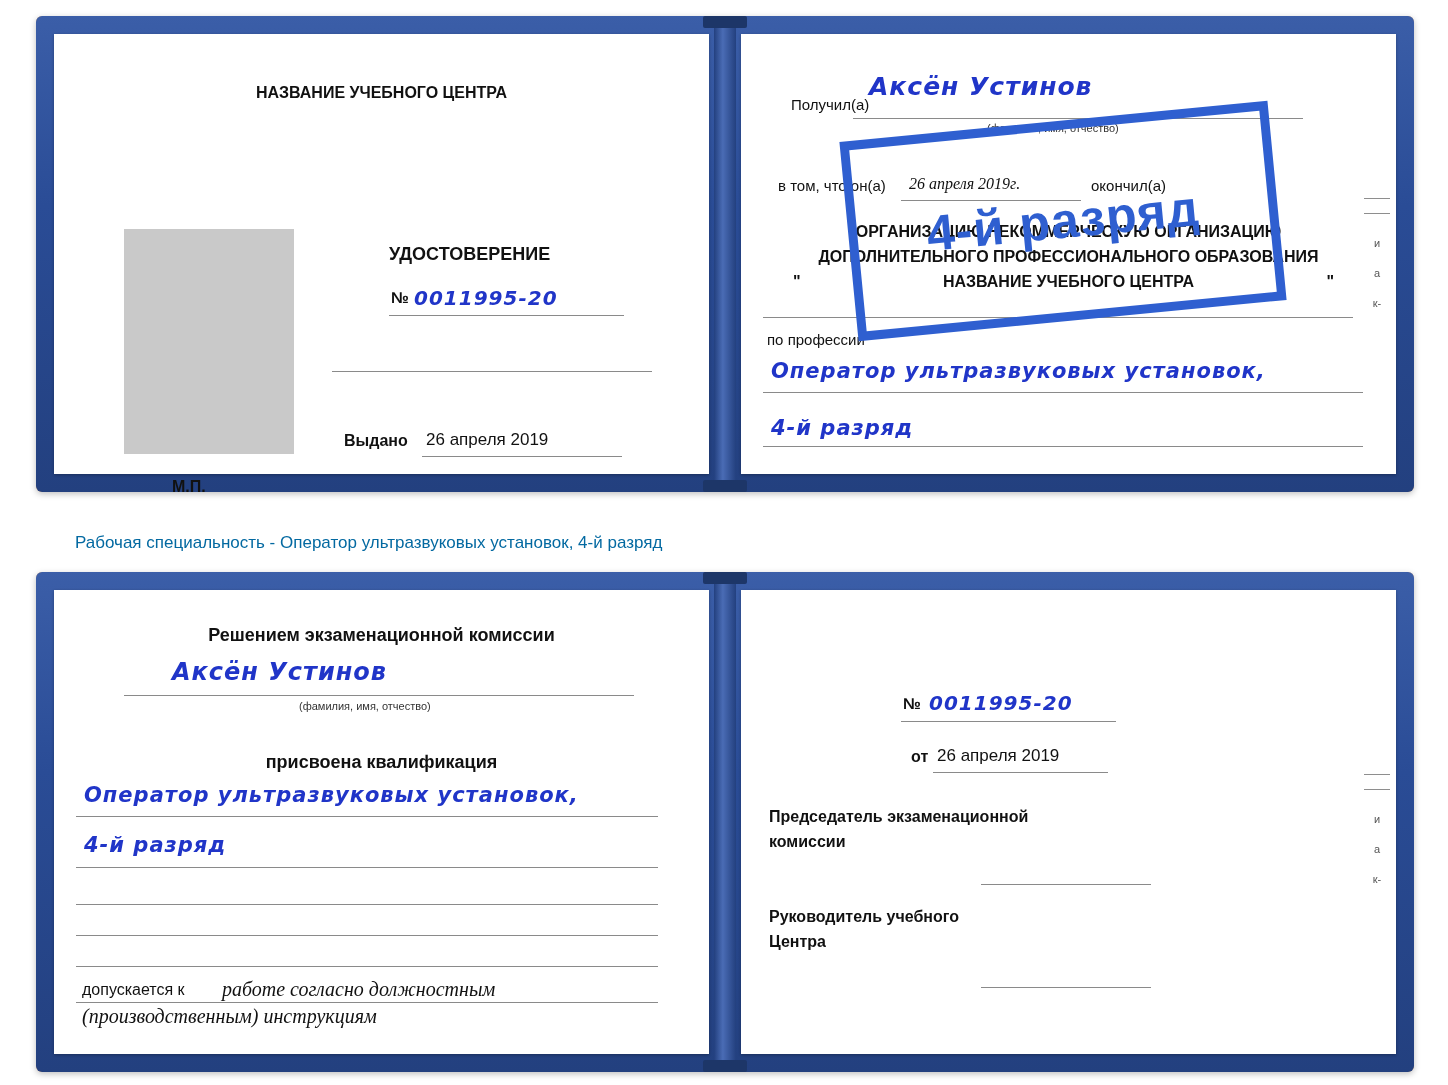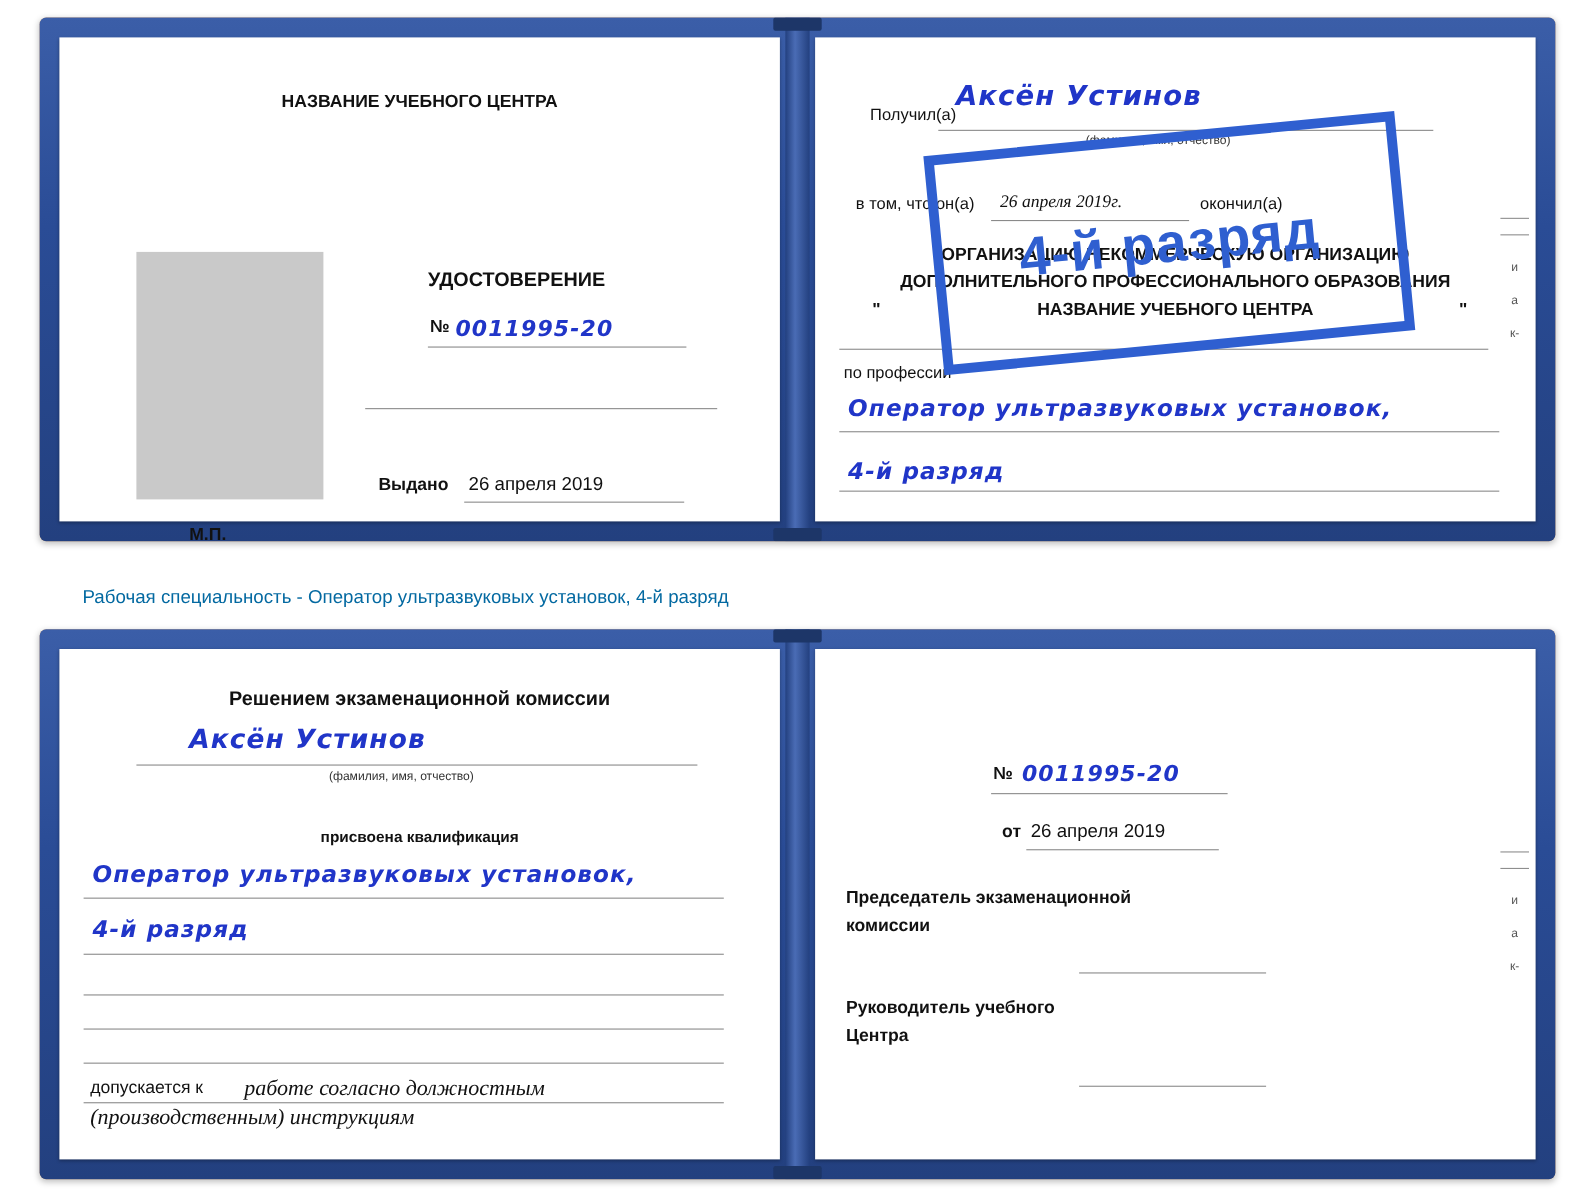--- a/index.html
+++ b/index.html
@@ -225,21 +225,21 @@
     <div class="spine-notch" style="bottom:0"></div>
   </div>
 
   <div class="page left">
     <div class="abs lbl-b center" style="left:0; right:0; top:35px; font-size:18px;">Решением экзаменационной комиссии</div>
 
     <div class="abs hand" style="left:118px; top:68px; font-size:24px;">Аксён Устинов</div>
     <div class="rule" style="left:70px; top:105px; width:510px;"></div>
     <div class="abs tiny" style="left:245px; top:110px;">(фамилия, имя, отчество)</div>
 
-    <div class="abs lbl-b center" style="left:0; right:0; top:162px; font-size:14px;">присвоена квалификация</div>
+    <div class="abs lbl-b center" style="left:0; right:0; top:162px; font-size:18px;">присвоена квалификация</div>
 
     <div class="abs hand" style="left:30px; top:193px; font-size:21px;">Оператор ультразвуковых установок,</div>
     <div class="rule" style="left:22px; top:226px; width:582px;"></div>
 
     <div class="abs hand" style="left:30px; top:243px; font-size:21px;">4-й разряд</div>
     <div class="rule" style="left:22px; top:277px; width:582px;"></div>
 
     <div class="rule" style="left:22px; top:314px; width:582px;"></div>
     <div class="rule" style="left:22px; top:345px; width:582px;"></div>
     <div class="rule" style="left:22px; top:376px; width:582px;"></div>

